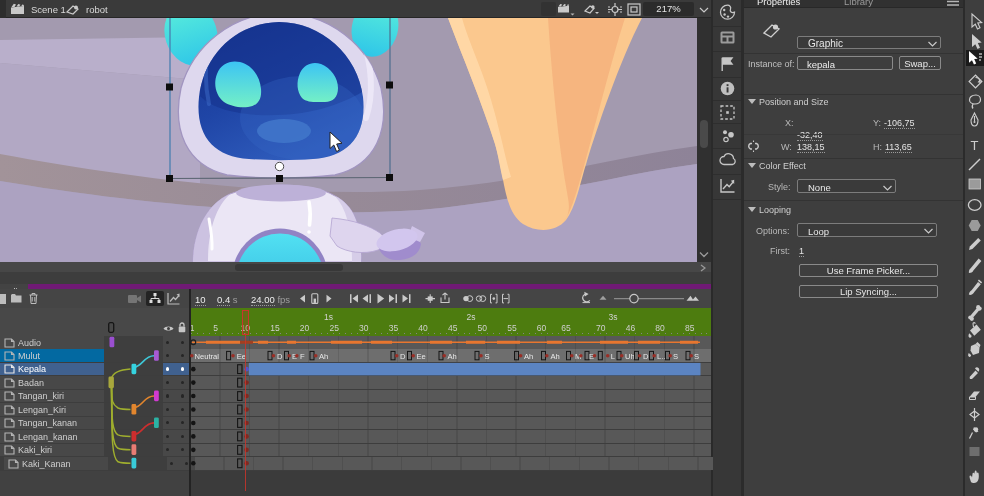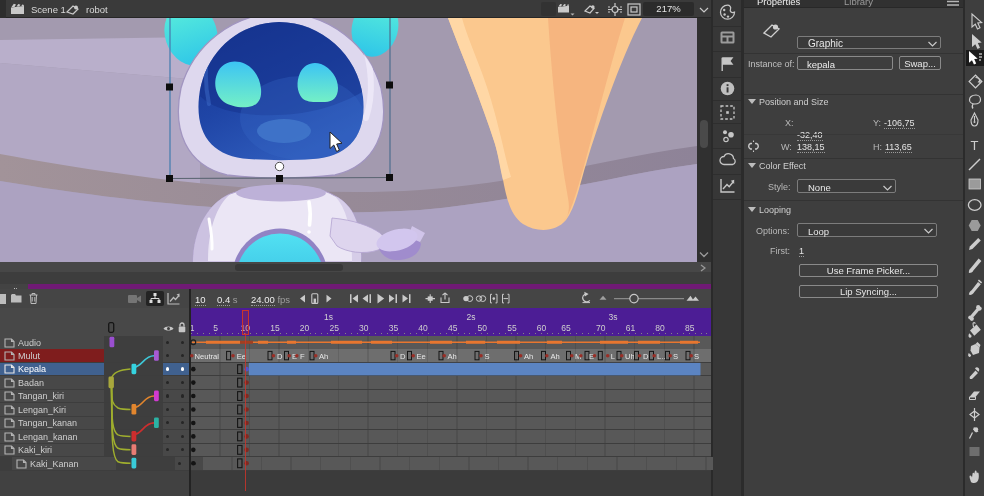--- a/index.html
+++ b/index.html
@@ -215,21 +215,21 @@
           <path d="M503.5,9.6 H508" stroke="#c9c9c9" stroke-width="1"></path>
           <path d="M586.5,4.8 A4,4 0 1 0 589.8,11.3" stroke="#c9c9c9" fill="none" stroke-width="1.2"></path>
           <path d="M584.3,2.8 L588.6,5 L584.8,7.4 Z" fill="#c9c9c9"></path>
           <path d="M582.5,13.6 H590" stroke="#c9c9c9" stroke-width="1"></path>
           <path d="M599.5,10.8 L603,6.8 L606.5,10.8 Z" fill="#9f9f9f"></path>
           <path d="M614,9.6 H684" stroke="#8a8a8a" stroke-width="1.3"></path>
           <circle cx="634" cy="9.6" r="4.2" stroke="#c9c9c9" fill="#454545" stroke-width="1.2"></circle>
           <path d="M686.5,11.8 L690.5,6.8 L693.8,11.8 Z M691.8,11.8 L695.5,7.6 L699,11.8 Z" fill="#c9c9c9"></path>
         </svg>
 </div>
-      <div class="abs" style="left:0;top:36px;width:711px;height:28px;background:#4c1d95">
+      <div class="abs" style="left:0;top:36px;width:711px;height:28px;background:#4d7c0f">
 <div class="abs" style="left:0;top:0;width:190px;height:28px;background:#484848"></div>
 <svg class="abs" style="left:108px;top:14px" width="7" height="11" viewBox="0 0 7 11">
           <rect x="0.7" y="0.7" width="5" height="9.6" rx="1.5" stroke="#161616" fill="none" stroke-width="1.3"></rect>
         </svg>
 <svg class="abs" style="left:163px;top:17px" width="11" height="7" viewBox="0 0 11 7">
           <path d="M0.5,3.5 C2.3,0.8 8.7,0.8 10.5,3.5 C8.7,6.2 2.3,6.2 0.5,3.5 Z" fill="#c6c6c6"></path>
           <circle cx="5.5" cy="3.5" r="1.5" fill="#3f3f3f"></circle>
         </svg>
 <svg class="abs" style="left:178px;top:14px" width="8" height="11" viewBox="0 0 8 11">
           <rect x="0.7" y="4.5" width="6.6" height="5.8" rx="1" fill="#c6c6c6"></rect>
@@ -246,21 +246,21 @@
 <div class="txt" style="left:324.2px;top:14.5px;width:20px;text-align:center;color:#cfcfcf;font-size:8.5px">25</div>
 <div class="txt" style="left:353.8px;top:14.5px;width:20px;text-align:center;color:#cfcfcf;font-size:8.5px">30</div>
 <div class="txt" style="left:383.4px;top:14.5px;width:20px;text-align:center;color:#cfcfcf;font-size:8.5px">35</div>
 <div class="txt" style="left:413.1px;top:14.5px;width:20px;text-align:center;color:#cfcfcf;font-size:8.5px">40</div>
 <div class="txt" style="left:442.7px;top:14.5px;width:20px;text-align:center;color:#cfcfcf;font-size:8.5px">45</div>
 <div class="txt" style="left:472.3px;top:14.5px;width:20px;text-align:center;color:#cfcfcf;font-size:8.5px">50</div>
 <div class="txt" style="left:501.9px;top:14.5px;width:20px;text-align:center;color:#cfcfcf;font-size:8.5px">55</div>
 <div class="txt" style="left:531.6px;top:14.5px;width:20px;text-align:center;color:#cfcfcf;font-size:8.5px">60</div>
 <div class="txt" style="left:561.2px;top:14.5px;width:20px;text-align:left;color:#cfcfcf;font-size:8.5px">65</div>
 <div class="txt" style="left:590.8px;top:14.5px;width:20px;text-align:center;color:#cfcfcf;font-size:8.5px">70</div>
-<div class="txt" style="left:620.5px;top:14.5px;width:20px;text-align:center;color:#cfcfcf;font-size:8.5px">61</div>
+<div class="txt" style="left:620.5px;top:14.5px;width:20px;text-align:center;color:#cfcfcf;font-size:8.5px">46</div>
 <div class="txt" style="left:650.1px;top:14.5px;width:20px;text-align:center;color:#cfcfcf;font-size:8.5px">80</div>
 <div class="txt" style="left:679.7px;top:14.5px;width:20px;text-align:center;color:#cfcfcf;font-size:8.5px">85</div>
 <div class="abs" style="left:191px;top:24.5px;width:519px;height:1.6px;background:repeating-linear-gradient(90deg,#858585 0 1px,transparent 1px 5.925px)"></div>
 <div class="abs" style="left:241.8px;top:1.5px;width:7.6px;height:25px;border:1.5px solid #c9352c;background:rgba(190,50,40,0.22)"></div>
 </div>
 <div class="abs" style="left:0;top:64.00px;width:711px;height:16px">
 <div class="abs" style="left:0;top:0;width:104px;height:12.5px;background:#484848">
 <svg class="abs" style="left:4px;top:1.5px" width="11" height="10" viewBox="0 0 11 10">
             <path d="M1,9 V1 H7.5 L10,3.5 V9 Z" fill="none" stroke="#b5b5b5" stroke-width="1.1"></path>
             <path d="M7.5,1 V3.5 H10" fill="none" stroke="#b5b5b5" stroke-width="1.1"></path>
@@ -270,21 +270,21 @@
 <div class="abs" style="left:104px;top:0;width:59px;height:12.5px;background:#3e3e3e"></div>
 <div class="abs" style="left:163px;top:0;width:27.5px;height:12.5px;background:#484848">
           <div class="abs" style="left:3.2px;top:4.6px;width:3.2px;height:3.2px;border-radius:50%;background:#262626"></div>
           <div class="abs" style="left:18px;top:4.6px;width:3.2px;height:3.2px;border-radius:50%;background:#262626"></div>
         </div>
 <div class="abs" style="left:190.5px;top:0;width:520.5px;height:12.5px;background:#585858">
           <div class="abs" style="left:0;top:0;width:520.5px;height:12.5px;background:repeating-linear-gradient(90deg,transparent 0 28.22px,rgba(0,0,0,0.10) 28.22px 29.62px)"></div>
         </div>
 </div>
 <div class="abs" style="left:0;top:77.45px;width:711px;height:13.45px">
-<div class="abs" style="left:0;top:0;width:104px;height:12.5px;background:#7f1d1d">
+<div class="abs" style="left:0;top:0;width:104px;height:12.5px;background:#0369a1">
 <svg class="abs" style="left:4px;top:1.5px" width="11" height="10" viewBox="0 0 11 10">
             <path d="M1,9 V1 H7.5 L10,3.5 V9 Z" fill="none" stroke="#b5b5b5" stroke-width="1.1"></path>
             <path d="M7.5,1 V3.5 H10" fill="none" stroke="#b5b5b5" stroke-width="1.1"></path>
           </svg>
 <div class="txt" style="left:18px;top:1.5px;color:#cfcfcf">Mulut</div>
         </div>
 <div class="abs" style="left:104px;top:0;width:59px;height:12.5px;background:#3e3e3e"></div>
 <div class="abs" style="left:163px;top:0;width:27.5px;height:12.5px;background:#484848">
           <div class="abs" style="left:3.2px;top:4.6px;width:3.2px;height:3.2px;border-radius:50%;background:#262626"></div>
           <div class="abs" style="left:18px;top:4.6px;width:3.2px;height:3.2px;border-radius:50%;background:#262626"></div>
@@ -405,21 +405,21 @@
         </div>
 <div class="abs" style="left:104px;top:0;width:59px;height:12.5px;background:#3e3e3e"></div>
 <div class="abs" style="left:163px;top:0;width:27.5px;height:12.5px;background:#484848">
           <div class="abs" style="left:3.2px;top:4.6px;width:3.2px;height:3.2px;border-radius:50%;background:#262626"></div>
           <div class="abs" style="left:18px;top:4.6px;width:3.2px;height:3.2px;border-radius:50%;background:#262626"></div>
         </div>
 <div class="abs" style="left:190.5px;top:0;width:520.5px;height:12.5px;background:#585858">
           <div class="abs" style="left:0;top:0;width:520.5px;height:12.5px;background:repeating-linear-gradient(90deg,transparent 0 28.22px,rgba(0,0,0,0.10) 28.22px 29.62px)"></div>
         </div>
 </div>
-<div class="abs" style="left:12px;top:185.05px;width:711px;height:13.45px">
+<div class="abs" style="left:4px;top:185.05px;width:711px;height:13.45px">
 <div class="abs" style="left:0;top:0;width:104px;height:12.5px;background:#484848">
 <svg class="abs" style="left:4px;top:1.5px" width="11" height="10" viewBox="0 0 11 10">
             <path d="M1,9 V1 H7.5 L10,3.5 V9 Z" fill="none" stroke="#b5b5b5" stroke-width="1.1"></path>
             <path d="M7.5,1 V3.5 H10" fill="none" stroke="#b5b5b5" stroke-width="1.1"></path>
           </svg>
 <div class="txt" style="left:18px;top:1.5px;color:#cfcfcf">Kaki_Kanan</div>
         </div>
 <div class="abs" style="left:104px;top:0;width:59px;height:12.5px;background:#3e3e3e"></div>
 <div class="abs" style="left:163px;top:0;width:27.5px;height:12.5px;background:#484848">
           <div class="abs" style="left:3.2px;top:4.6px;width:3.2px;height:3.2px;border-radius:50%;background:#262626"></div>

